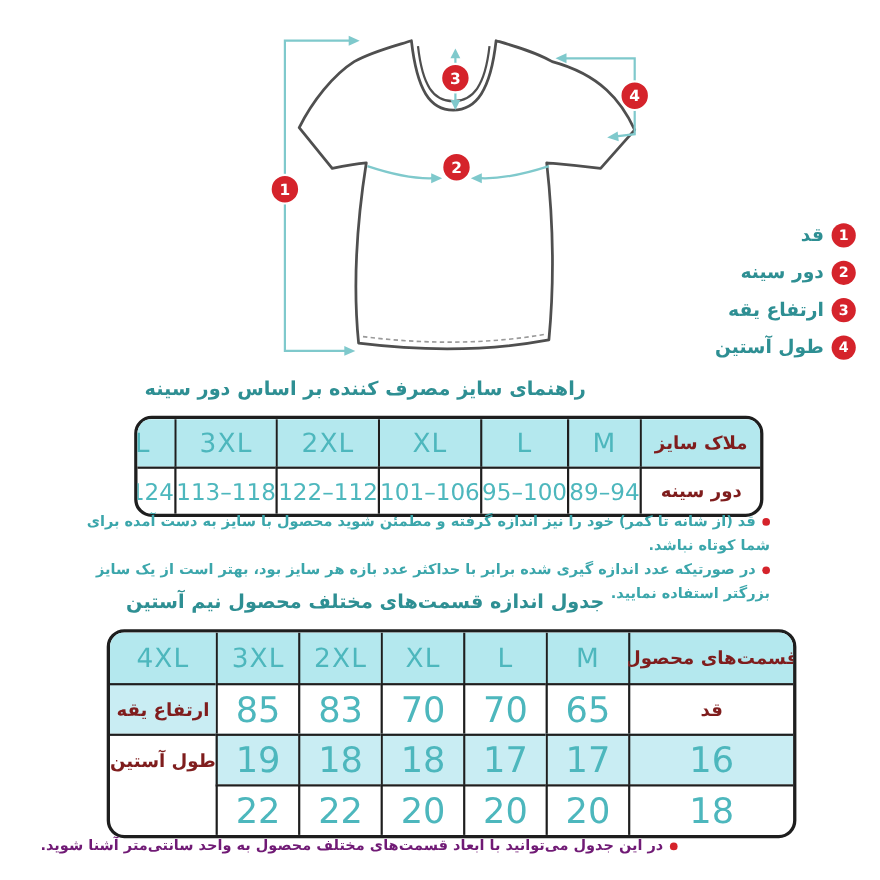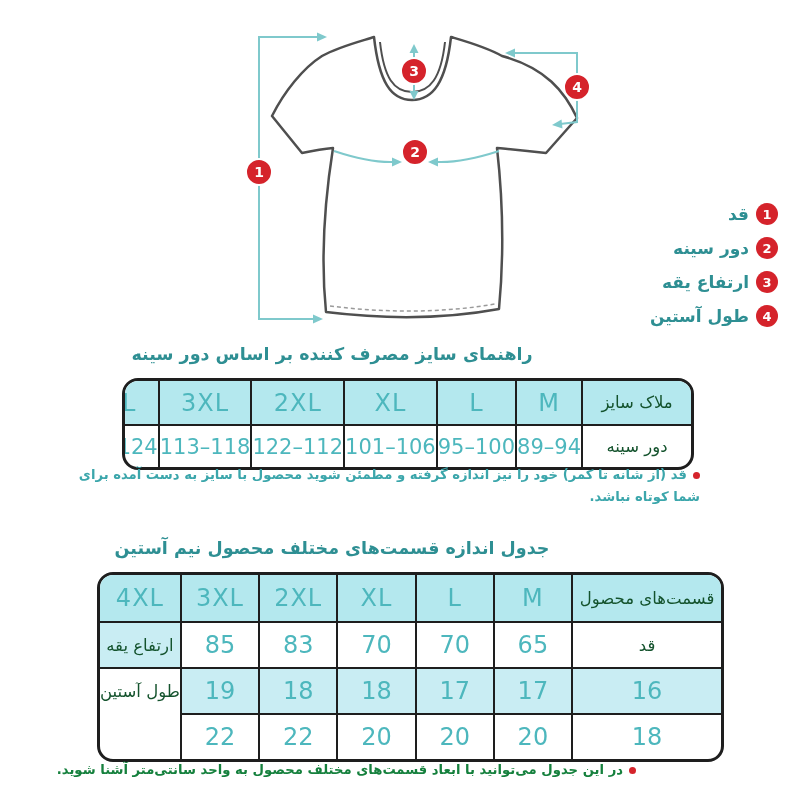--- a/index.html
+++ b/index.html
@@ -36,30 +36,30 @@
   .tbl2{left:97px;top:572px;width:621px;height:184px;
         grid-template-columns:150px repeat(6,1fr);grid-template-rows:repeat(4,1fr);}
   .cell{display:flex;align-items:center;justify-content:center;
         border-left:2.5px solid #1e1e1e;border-top:2.5px solid #1e1e1e;}
   .cell:nth-child(-n+7){border-top:none;}
   .cell:nth-child(7n){border-left:none;}
   .cell.hdr{background:#b4e8ee;}
   .cell.alt{background:#c9edf3;}
   .size-cell{color:#4db7bd;font-size:24px;letter-spacing:1px;direction:ltr;}
   .val{color:#4db7bd;font-size:21px;direction:ltr;white-space:nowrap;}
-  .tbl2 .val{font-size:24px;}
-  .plabel{color:#14532d;font-weight:normal;font-size:16.5px;white-space:nowrap;}
+  .tbl2 .val{font-size:32px;}
+  .plabel{color:#7f1d1d;font-weight:bold;font-size:16.5px;white-space:nowrap;}
 
   
   .notes{position:absolute;top:464px;right:100px;width:650px;direction:rtl;text-align:right;}
   .note-row{line-height:22px;font-size:13.2px;color:#3ba6ab;font-weight:600;}
   .bullet{display:inline-block;width:7px;height:7px;border-radius:50%;
           background:#d5232b;margin-left:6px;vertical-align:middle;}
-  .bottom-note{position:absolute;top:760px;right:164px;direction:rtl;text-align:right;
-               font-size:13.2px;color:#15803d;font-weight:600;line-height:20px;}
+  .bottom-note{position:absolute;top:760px;right:184px;direction:rtl;text-align:right;
+               font-size:13.2px;color:#701a75;font-weight:600;line-height:20px;}
 </style>
 </head>
 <body>
 
 <div class="page">
 
   <div class="diagram">
     <svg width="800" height="350" viewBox="0 0 800 350">
 
       <path d="M 374 37
@@ -157,20 +157,23 @@
     <div class="cell val">101–106</div>
     <div class="cell val">122–112</div>
     <div class="cell val">113–118</div>
     <div class="cell val">119–124</div>
   </div>
 
   <div class="notes">
     <div class="note-row">
       <span class="bullet"></span><span>قد (از شانه تا کمر) خود را نیز اندازه گرفته و مطمئن شوید محصول با سایز به دست آمده برای شما کوتاه نباشد.</span>
     </div>
+    <div class="note-row">
+      <span class="bullet"></span><span>در صورتیکه عدد اندازه گیری شده برابر با حداکثر عدد بازه هر سایز بود، بهتر است از یک سایز بزرگتر استفاده نمایید.</span>
+    </div>
   </div>
 
   <div class="heading h2">جدول اندازه قسمت‌های مختلف محصول نیم آستین</div>
 
   <div class="tbl tbl2">
     <div class="cell hdr plabel">قسمت‌های محصول</div>
     <div class="cell hdr size-cell">M</div>
     <div class="cell hdr size-cell">L</div>
     <div class="cell hdr size-cell">XL</div>
     <div class="cell hdr size-cell">2XL</div>

